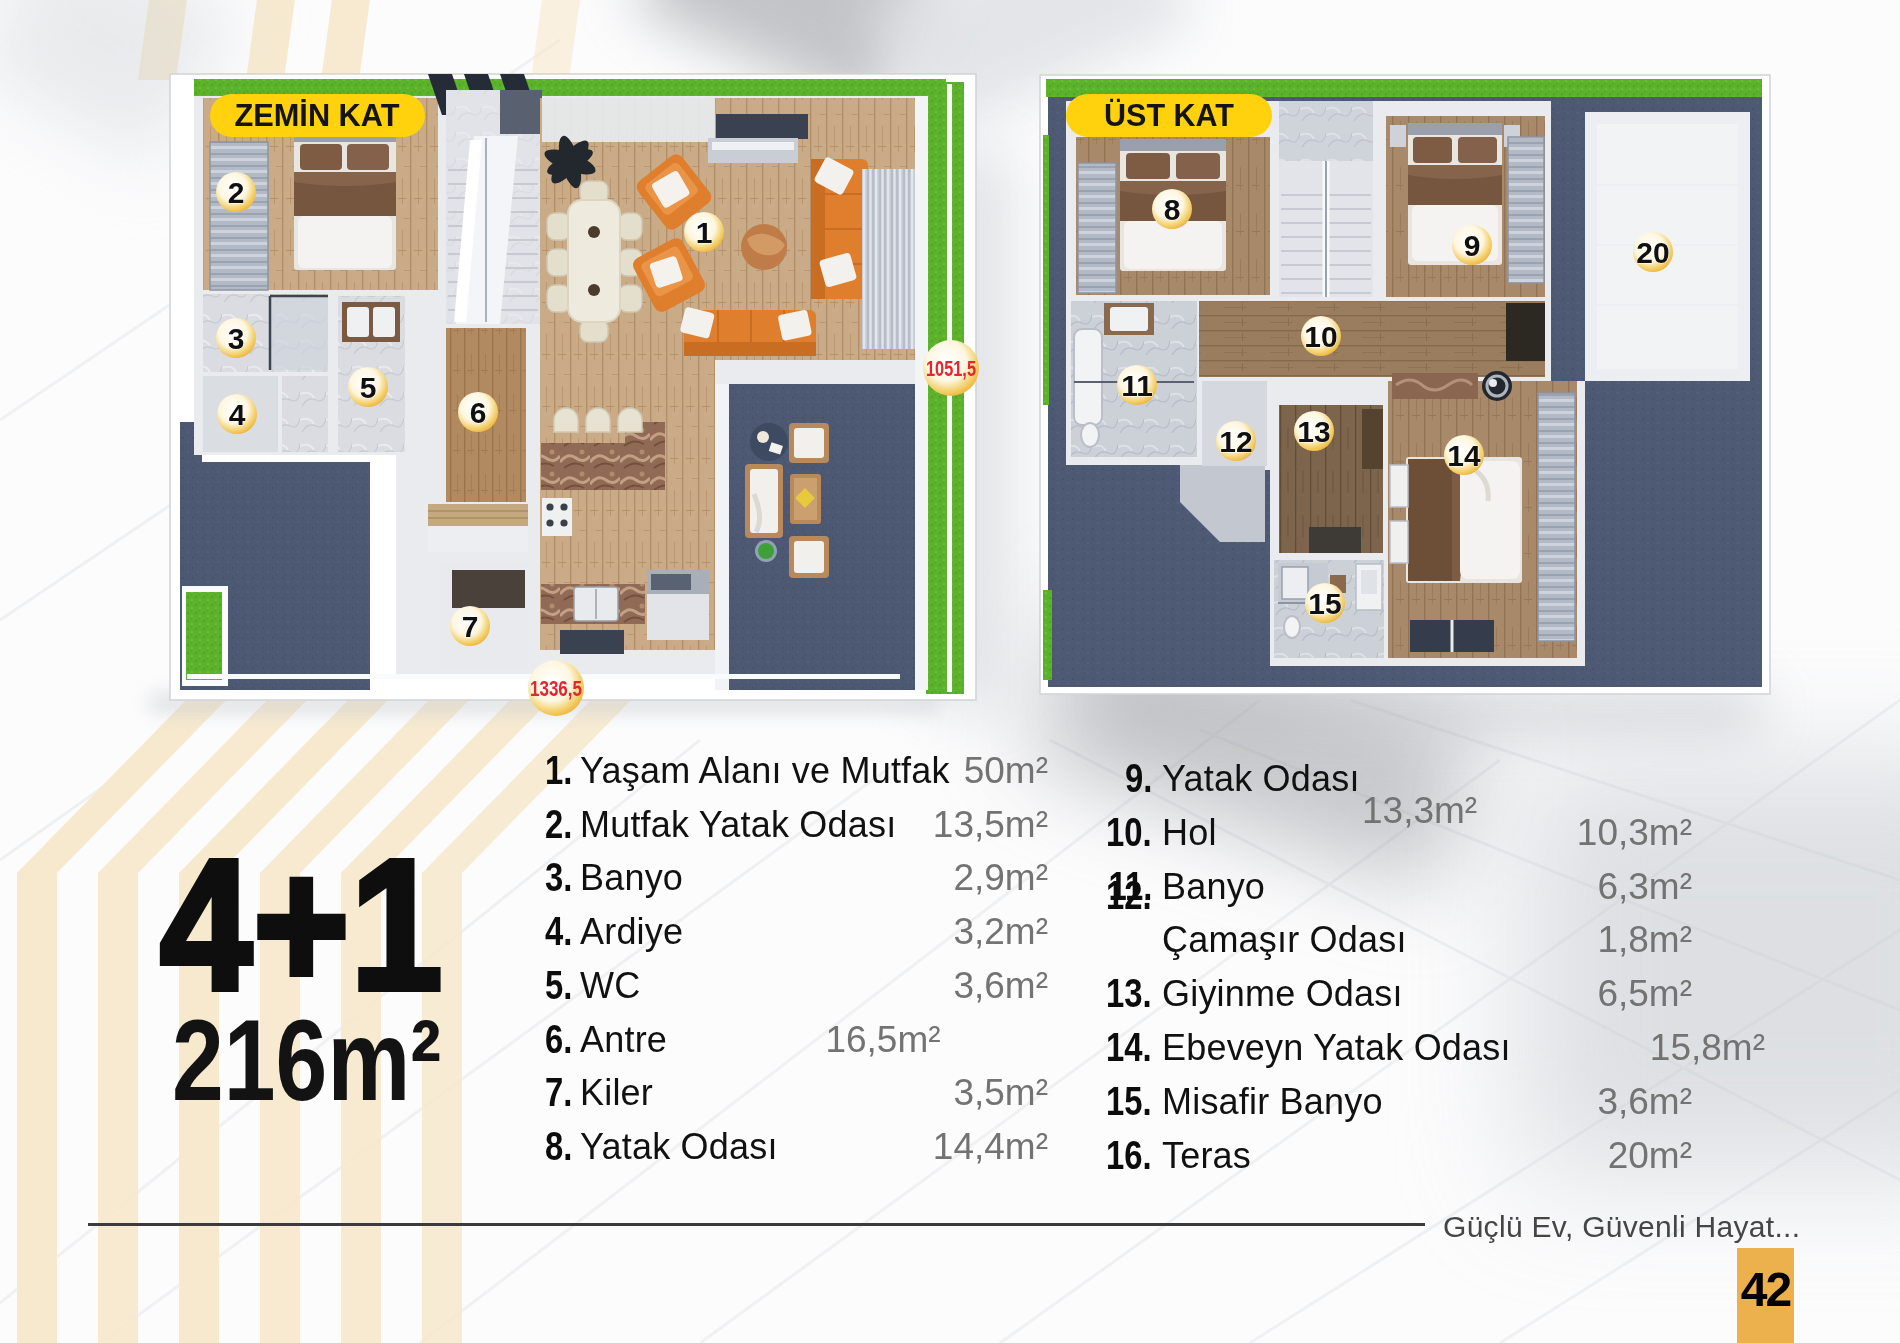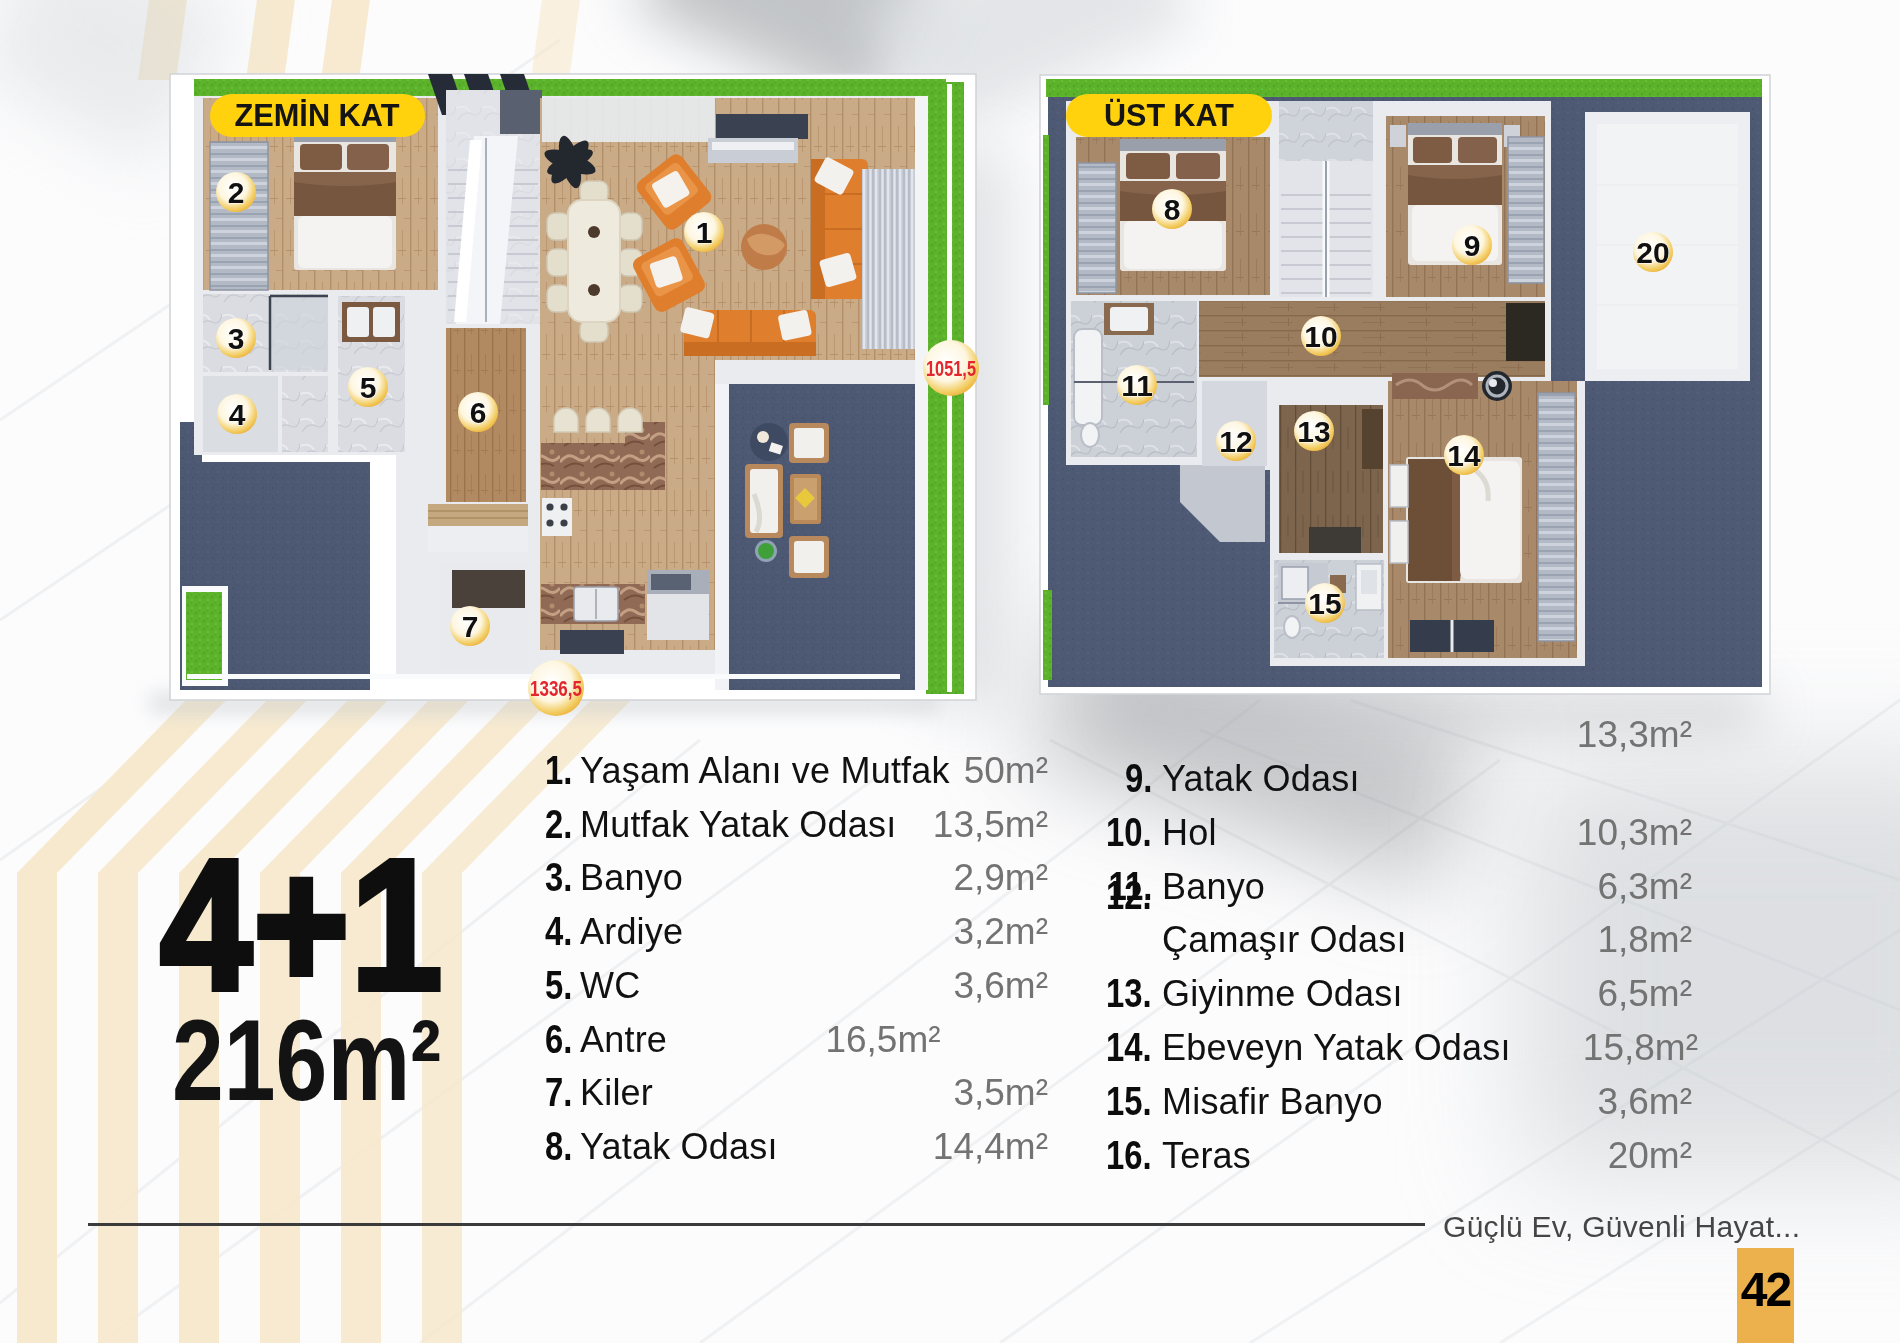--- a/index.html
+++ b/index.html
@@ -632,36 +632,36 @@
 <div class="abs row-val" style="left:718px;top:1019px;width:330px;text-align:center;">16,5m²</div>
 <div class="abs" style="left:462px;top:1070px;width:110px;text-align:right;"><span class="row-num">7.</span></div>
 <div class="abs row-name" style="left:580px;top:1072px;">Kiler</div>
 <div class="abs row-val" style="left:718px;top:1072px;width:330px;text-align:right;">3,5m²</div>
 <div class="abs" style="left:462px;top:1124px;width:110px;text-align:right;"><span class="row-num">8.</span></div>
 <div class="abs row-name" style="left:580px;top:1126px;">Yatak Odası</div>
 <div class="abs row-val" style="left:718px;top:1126px;width:330px;text-align:right;">14,4m²</div>
 
 <div class="abs" style="left:1042px;top:756px;width:110px;text-align:right;"><span class="row-num">9.</span></div>
 <div class="abs row-name" style="left:1162px;top:758px;">Yatak Odası</div>
-<div class="abs row-val" style="left:1362px;top:714px;width:330px;text-align:right;">13,3m²</div>
+<div class="abs row-val" style="left:1362px;top:790px;width:330px;text-align:left;">13,3m²</div>
 <div class="abs" style="left:1042px;top:810px;width:110px;text-align:right;"><span class="row-num">10.</span></div>
 <div class="abs row-name" style="left:1162px;top:812px;">Hol</div>
 <div class="abs row-val" style="left:1362px;top:812px;width:330px;text-align:right;">10,3m²</div>
 <div class="abs" style="left:1042px;top:864px;width:110px;text-align:right;"><span class="row-num">11.</span></div>
 <div class="abs row-name" style="left:1162px;top:866px;">Banyo</div>
 <div class="abs row-val" style="left:1362px;top:866px;width:330px;text-align:right;">6,3m²</div>
 <div class="abs" style="left:1042px;top:873px;width:110px;text-align:right;"><span class="row-num">12.</span></div>
 <div class="abs row-name" style="left:1162px;top:919px;">Çamaşır Odası</div>
 <div class="abs row-val" style="left:1362px;top:919px;width:330px;text-align:right;">1,8m²</div>
 <div class="abs" style="left:1042px;top:971px;width:110px;text-align:right;"><span class="row-num">13.</span></div>
 <div class="abs row-name" style="left:1162px;top:973px;">Giyinme Odası</div>
 <div class="abs row-val" style="left:1362px;top:973px;width:330px;text-align:right;">6,5m²</div>
 <div class="abs" style="left:1042px;top:1025px;width:110px;text-align:right;"><span class="row-num">14.</span></div>
 <div class="abs row-name" style="left:1162px;top:1027px;">Ebeveyn Yatak Odası</div>
-<div class="abs row-val" style="left:1368px;top:1027px;width:330px;text-align:right;">15,8m²</div>
+<div class="abs row-val" style="left:1435px;top:1027px;width:330px;text-align:right;">15,8m²</div>
 <div class="abs" style="left:1042px;top:1079px;width:110px;text-align:right;"><span class="row-num">15.</span></div>
 <div class="abs row-name" style="left:1162px;top:1081px;">Misafir Banyo</div>
 <div class="abs row-val" style="left:1362px;top:1081px;width:330px;text-align:right;">3,6m²</div>
 <div class="abs" style="left:1042px;top:1133px;width:110px;text-align:right;"><span class="row-num">16.</span></div>
 <div class="abs row-name" style="left:1162px;top:1135px;">Teras</div>
 <div class="abs row-val" style="left:1362px;top:1135px;width:330px;text-align:right;">20m²</div>
 
 <div class="abs" style="left:88px;top:1223px;width:1337px;height:3px;background:#3b3b3b;"></div>
 
 <div class="abs" style="left:1443px;top:1210px;font-size:30px;color:#454545;letter-spacing:0.3px;">Güçlü Ev, Güvenli Hayat...</div>

